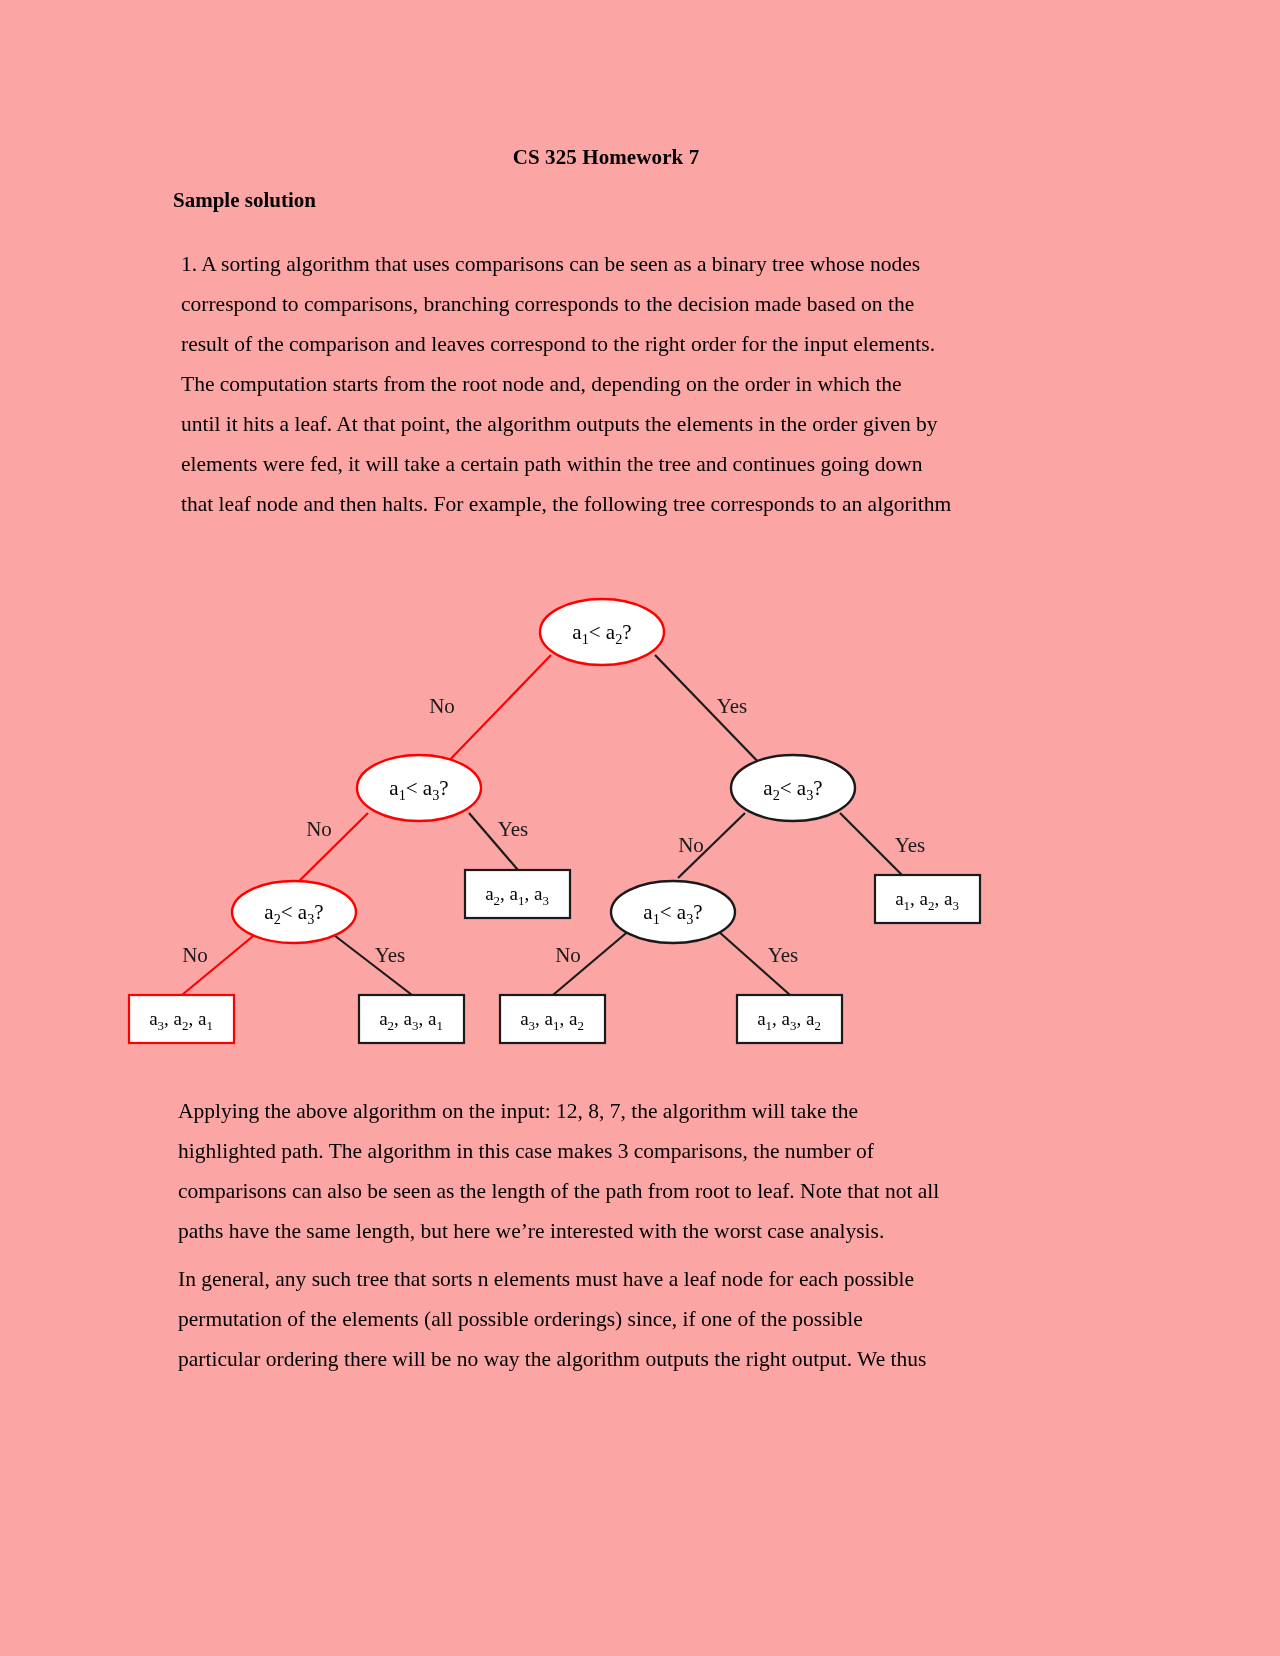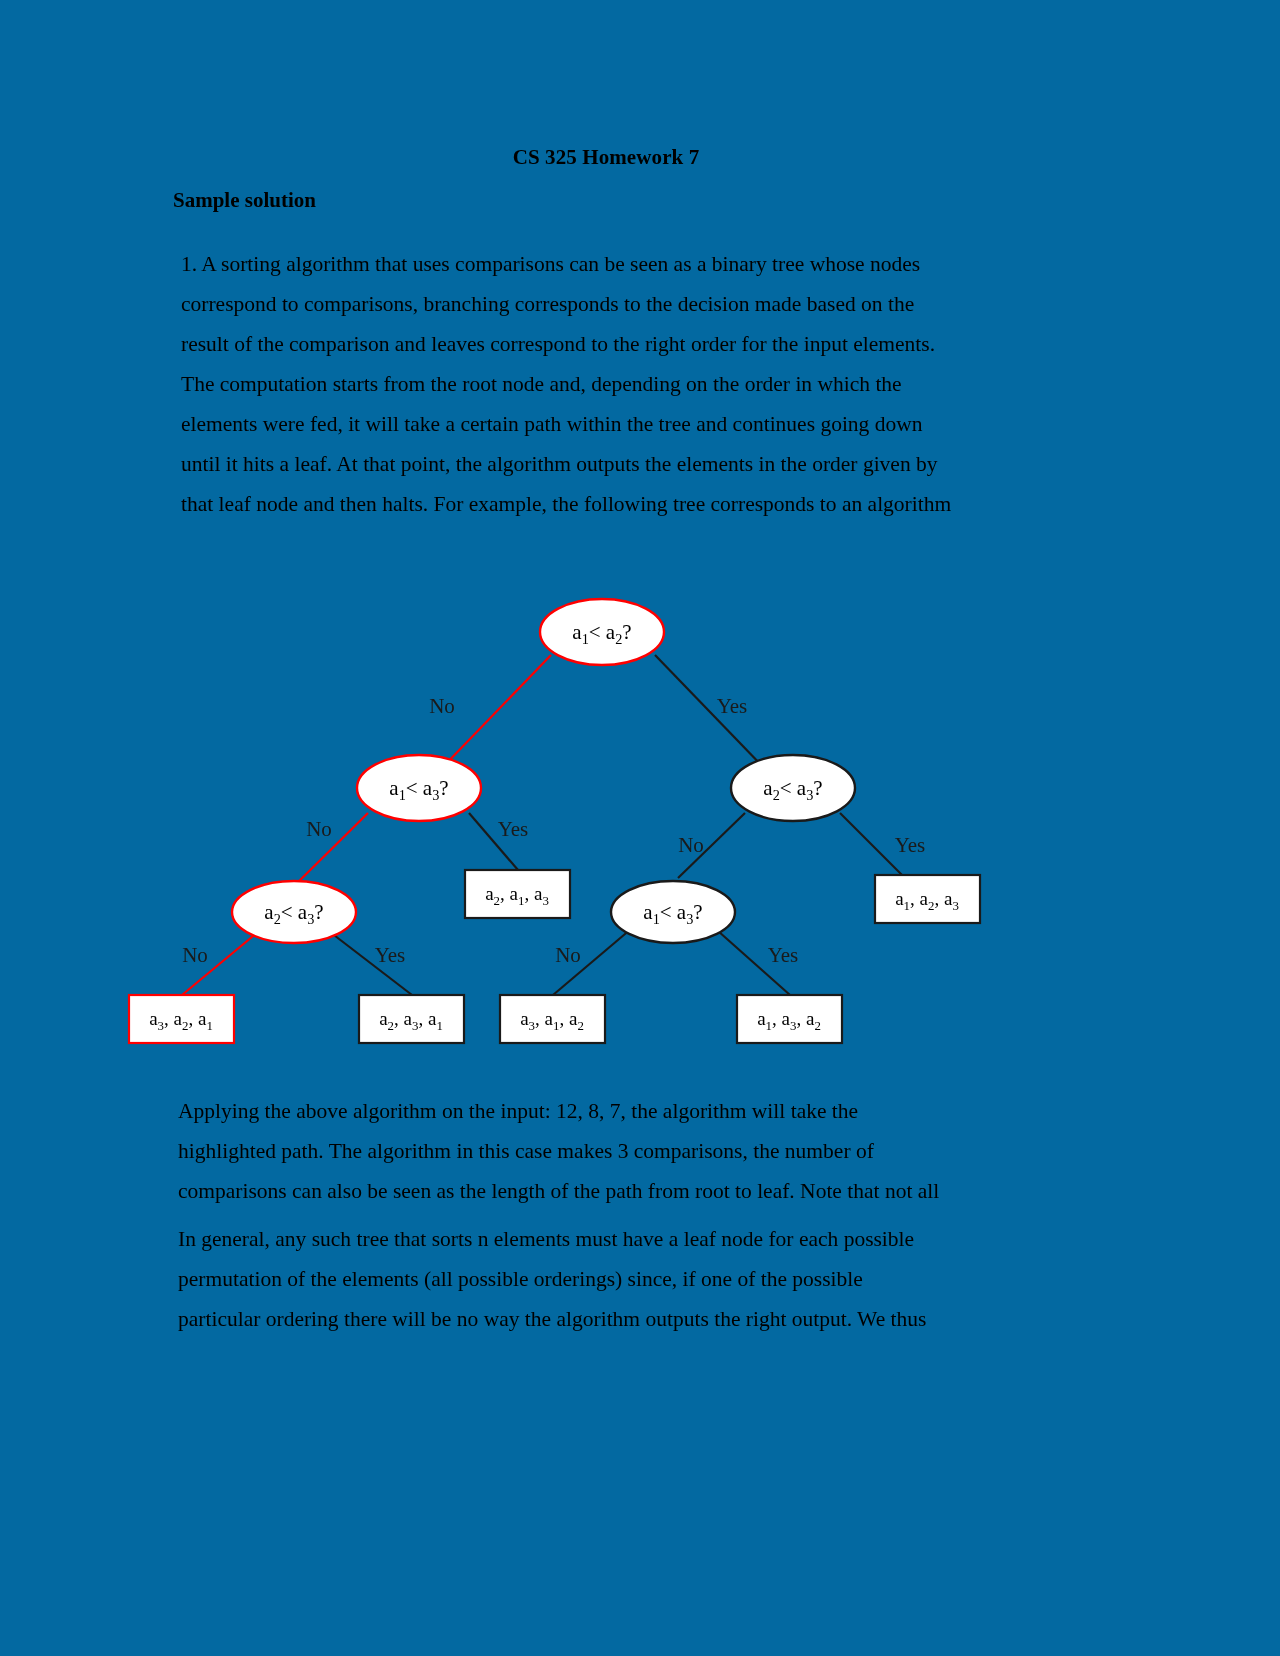--- a/index.html
+++ b/index.html
@@ -10,21 +10,21 @@
   }
   body {
     font-family: "Liberation Serif", "DejaVu Serif", serif;
     color: #000000;
   }
   .page {
     position: relative;
     width: 1280px;
     height: 1656px;
     margin: 0 auto;
-    background: #0369a1;
+    background: #fca5a5;
     overflow: hidden;
   }
   .content {
     position: absolute;
     left: 173px;
     top: 0;
     width: 866px;
   }
   .doc-title {
     text-align: center;
@@ -97,22 +97,22 @@
   <div class="content">
 
     <h1 class="doc-title">CS 325 Homework 7</h1>
     <h2 class="doc-subtitle">Sample solution</h2>
 
     <p class="para first">
       <span class="para-line">1. A sorting algorithm that uses comparisons can be seen as a binary tree whose nodes</span>
       <span class="para-line">correspond to comparisons, branching corresponds to the decision made based on the</span>
       <span class="para-line">result of the comparison and leaves correspond to the right order for the input elements.</span>
       <span class="para-line">The computation starts from the root node and, depending on the order in which the</span>
+      <span class="para-line">until it hits a leaf. At that point, the algorithm outputs the elements in the order given by</span>
       <span class="para-line">elements were fed, it will take a certain path within the tree and continues going down</span>
-      <span class="para-line">until it hits a leaf. At that point, the algorithm outputs the elements in the order given by</span>
       <span class="para-line">that leaf node and then halts. For example, the following tree corresponds to an algorithm</span>
     </p>
 
   </div>
 
   <div class="figure">
     <svg width="1280" height="500" viewBox="0 0 1280 500" xmlns="http://www.w3.org/2000/svg">
 
       <line x1="551" y1="80" x2="440" y2="195" stroke="#ff0000" stroke-width="2.2"></line>
 
@@ -205,20 +205,21 @@
       <text class="edge-label" x="783" y="387" text-anchor="middle">Yes</text>
 
     </svg>
   </div>
 
   <div class="tail-block">
     <p class="para tail">
       <span class="para-line">Applying the above algorithm on the input: 12, 8, 7, the algorithm will take the</span>
       <span class="para-line">highlighted path. The algorithm in this case makes 3 comparisons, the number of</span>
       <span class="para-line">comparisons can also be seen as the length of the path from root to leaf. Note that not all</span>
+      <span class="para-line">paths have the same length, but here we’re interested with the worst case analysis.</span>
     </p>
     <p class="para tail">
       <span class="para-line">In general, any such tree that sorts n elements must have a leaf node for each possible</span>
       <span class="para-line">permutation of the elements (all possible orderings) since, if one of the possible</span>
       <span class="para-line">particular ordering there will be no way the algorithm outputs the right output. We thus</span>
     </p>
   </div>
 
 </div>
 

